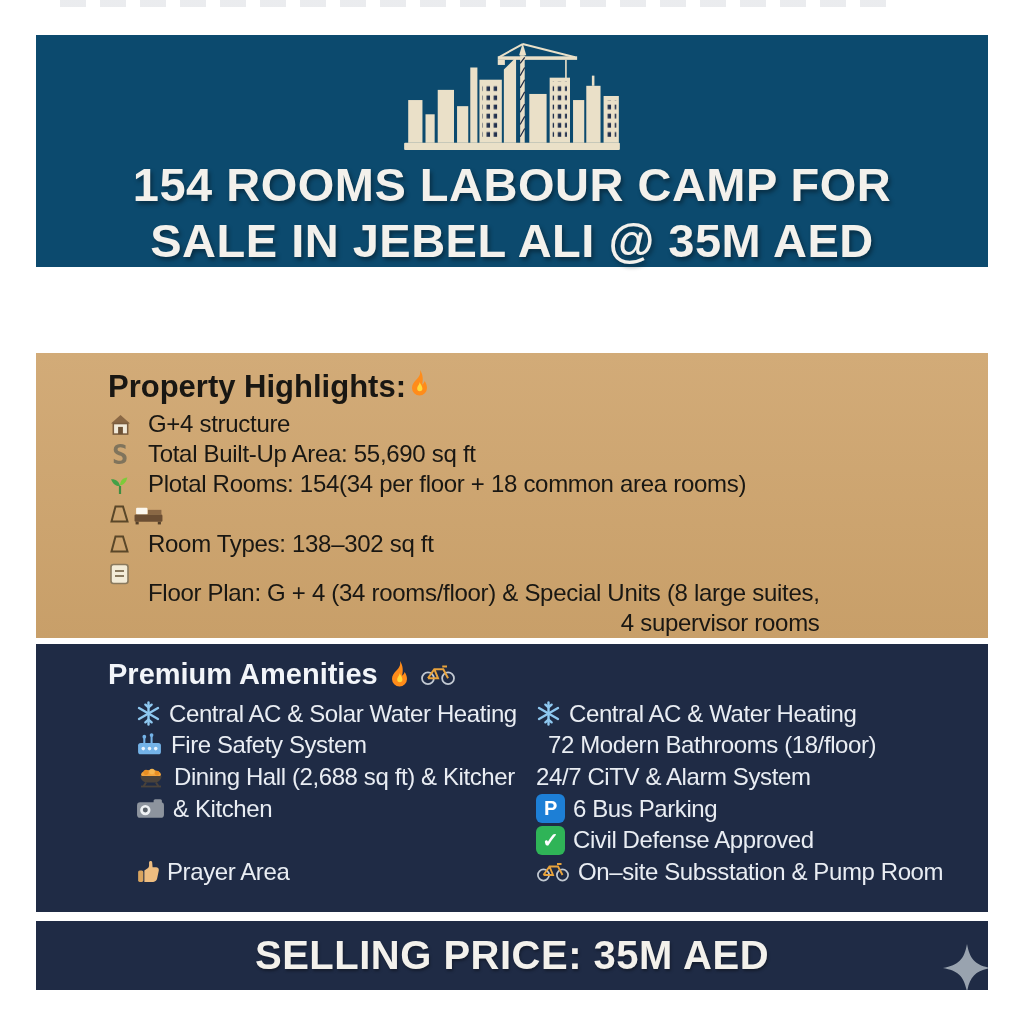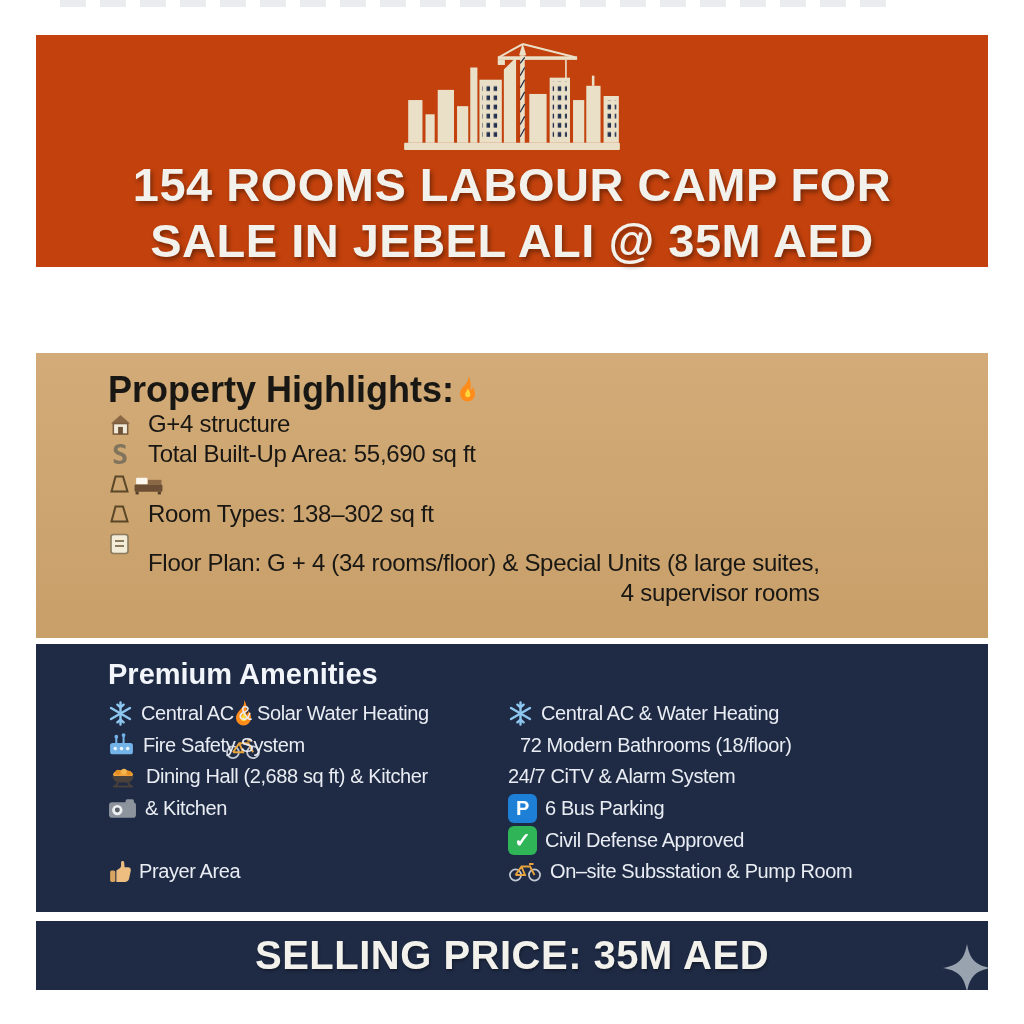--- a/index.html
+++ b/index.html
@@ -5,47 +5,47 @@
   html,body{margin:0;padding:0;background:#ffffff;}
   .page{position:relative;width:1024px;height:1024px;background:#ffffff;overflow:hidden;
         font-family:"Liberation Sans",sans-serif;}
   section{position:absolute;left:36px;width:952px;box-sizing:border-box;}
 
   
   .top-artifact{position:absolute;top:0;left:60px;width:830px;height:7px;opacity:.10;
     background:repeating-linear-gradient(90deg,#33415c 0 26px,transparent 26px 40px);}
 
   
-  .header{top:35px;height:232px;background:#c2410c;}
+  .header{top:35px;height:232px;background:#0c4a6e;}
   .skyline{position:absolute;left:50%;transform:translateX(-50%);top:4px;}
   .title{position:absolute;top:122px;left:0;width:100%;text-align:center;color:#f3f1ec;
          font-weight:bold;font-size:47px;line-height:56px;letter-spacing:.5px;
          text-shadow:2px 3px 4px rgba(0,0,0,.38);}
   .title span{display:block;}
 
   
   .highlights{top:353px;height:285px;background:linear-gradient(180deg,#d2ab78,#c89f69);
               color:#191713;}
-  .hl-heading{position:absolute;top:16px;left:72px;font-size:36px;font-weight:bold;
-              display:flex;align-items:center;}
+  .hl-heading{position:absolute;top:16px;left:72px;font-size:31px;font-weight:bold;
+              display:flex;align-items:flex-start;}
   .hl-rows{position:absolute;top:56px;left:72px;right:40px;}
   .hl-row{display:flex;align-items:center;height:30px;font-size:24px;letter-spacing:-.3px;
           white-space:nowrap;}
   .hl-row .icell{width:40px;display:flex;align-items:center;gap:3px;flex:none;}
   .hl-row .t2{display:block;white-space:normal;text-align:right;}
   .hl-wrap{height:60px;align-items:flex-start;}
   .hl-wrap .icell{margin-top:3px;}
   .hl-wrap .txt{line-height:30px;margin-top:19px;}
 
   
   .amenities{top:644px;height:268px;background:#1f2b45;color:#e9edf3;}
   .am-heading{position:absolute;top:14px;left:72px;font-size:29px;font-weight:bold;
-              color:#f2f5f9;display:flex;align-items:center;gap:8px;flex-direction:column;}
+              color:#f2f5f9;display:flex;align-items:center;gap:8px;}
   .am-rows{position:absolute;top:54px;left:0;right:0;}
-  .am-row{position:relative;height:31.6px;font-size:20px;letter-spacing:-.4px;}
+  .am-row{position:relative;height:31.6px;font-size:24px;letter-spacing:-.4px;margin-left:28px;}
   .cell{position:absolute;top:0;height:31.6px;display:flex;align-items:center;gap:8px;
         white-space:nowrap;}
   .cell-l{left:72px;}
   .cell-r{left:472px;}
   .cell .pad{padding-left:12px;}
 
   
   .footer{top:921px;height:69px;background:#1f2b45;overflow:hidden;}
   .price{position:absolute;width:100%;text-align:center;line-height:69px;color:#f3f1ec;
          font-size:40px;font-weight:bold;letter-spacing:.5px;
@@ -132,20 +132,30 @@
         <span class="txt">G+4 structure</span>
       </div>
 
       <div class="hl-row">
         <span class="icell">
             <span class="s-glyph">S</span>
           </span>
         <span class="txt">Total Built-Up Area: 55,690 sq ft</span>
       </div>
 
+      <div class="hl-row">
+        <span class="icell">
+          <svg class="ic" width="24" height="24" viewBox="0 0 24 24">
+            <path d="M12 22v-8" stroke="#3e8e41" stroke-width="2.2" fill="none"></path>
+            <path d="M12 14C7 14.5 4.6 11 3 7.2c4.6-.4 8 1.8 9 6.8z" fill="#43a047"></path>
+            <path d="M12 13.4c4.8-.8 6.3-4.4 7.4-8-4.4.3-7.3 3-7.4 8z" fill="#7ccb3a"></path>
+          </svg>
+        </span>
+        <span class="txt">Plotal Rooms: 154(34 per floor + 18 common area rooms)</span>
+      </div>
 
       <div class="hl-row">
         <span class="icell" style="width:76px;">
           <svg class="ic" width="22" height="22" viewBox="0 0 22 22">
             <path d="M7.5 3.5 L15 3.5 L19.5 18.5 L3.5 18.5 Z" fill="none" stroke="#5a4729" stroke-width="2"></path>
           </svg>
           <svg class="ic" width="31" height="21" viewBox="0 0 30 20">
             <rect x="3" y="3.5" width="11" height="6.5" rx="1" fill="#fbf7ee"></rect>
             <rect x="14.5" y="5.5" width="13" height="4.5" fill="#8a6845"></rect>
             <rect x="1.5" y="10" width="27" height="7" rx="1.2" fill="#6b4e33"></rect>

